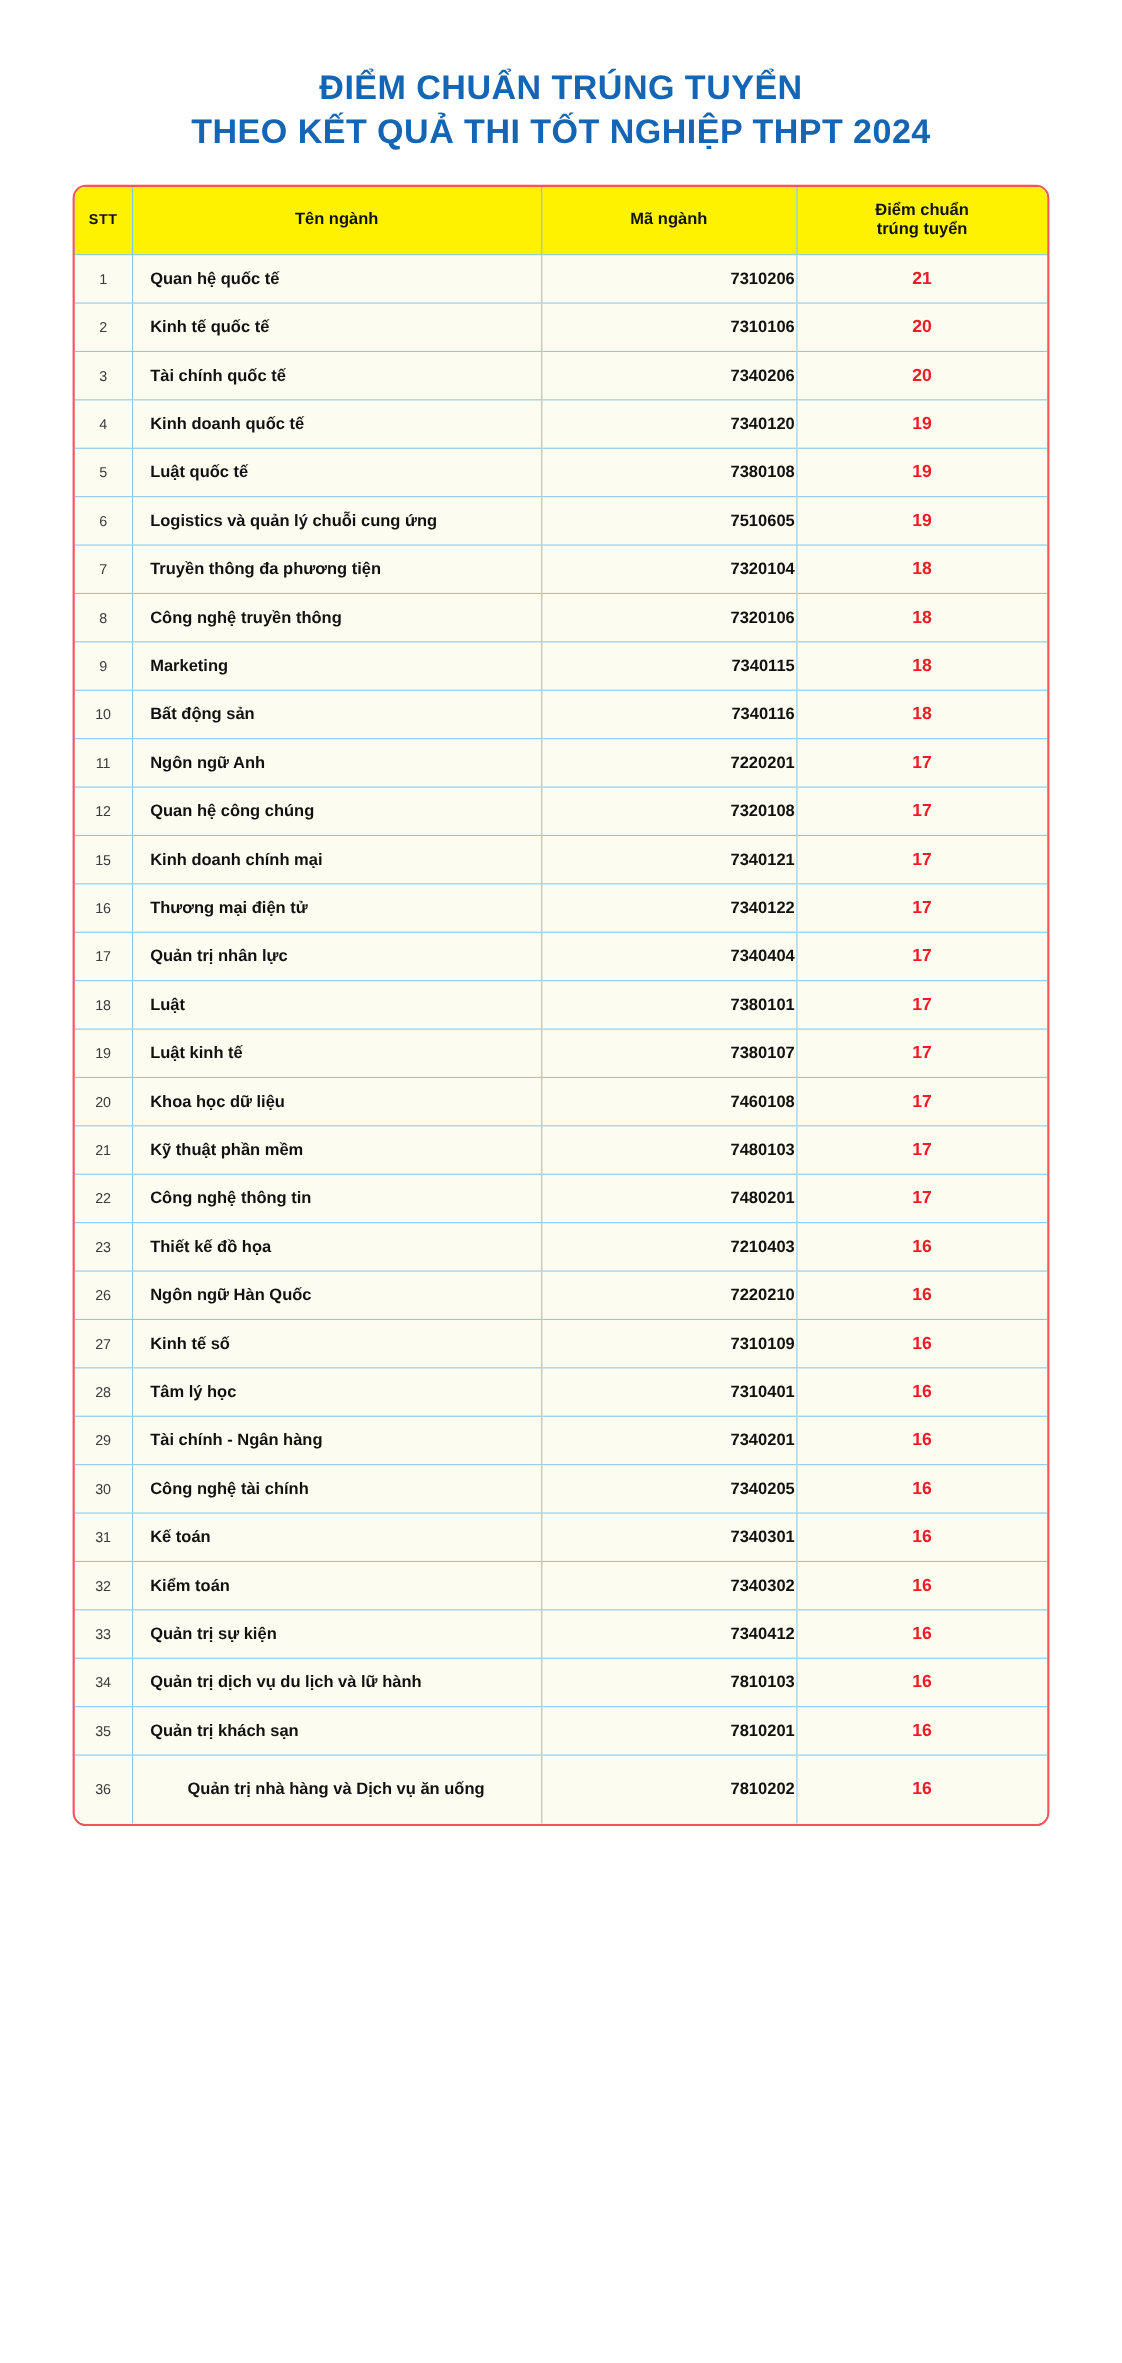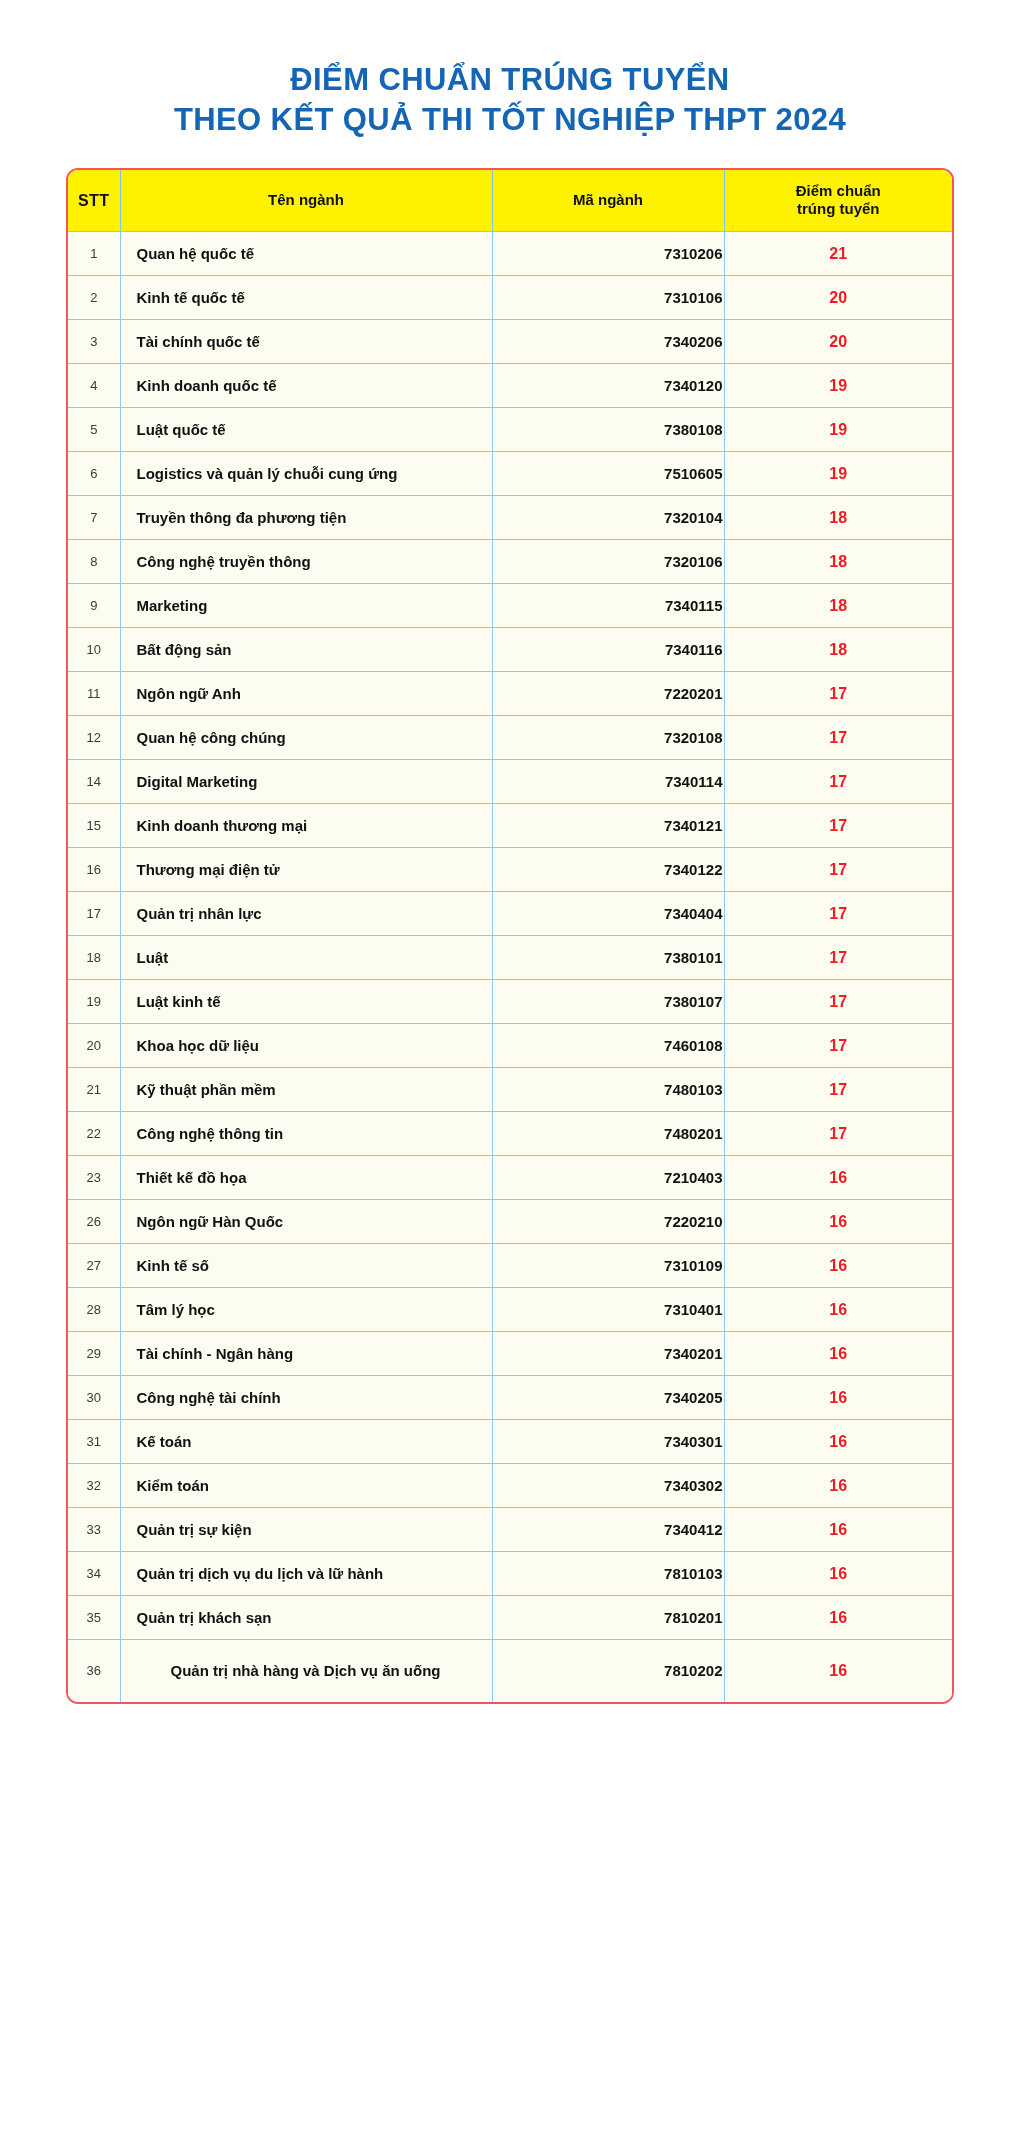--- a/index.html
+++ b/index.html
@@ -58,21 +58,21 @@
     font-weight: bold;
     font-size: 15px;
     padding: 12px 4px;
     border-right: 1px solid #7ec5e8;
     text-align: center;
     vertical-align: middle;
     line-height: 1.22;
     height: 62px;
   }
   thead th:last-child { border-right: none; }
-  thead th.h-stt { font-size: 16px; letter-spacing: 0.5px; }
+  thead th.h-stt { font-size: 13px; letter-spacing: 0.5px; }
 
   tbody td {
     border-top: 1px solid #8dc9ea;
     border-right: 1px solid #8dc9ea;
     height: 44px;
     font-size: 15px;
     color: #141414;
     background: #fdfcf0;
     vertical-align: middle;
   }
@@ -199,28 +199,22 @@
           <td class="cell-code">7220201</td>
           <td class="cell-score">17</td>
         </tr>
         <tr>
           <td class="cell-stt">12</td>
           <td class="cell-name">Quan hệ công chúng</td>
           <td class="cell-code">7320108</td>
           <td class="cell-score">17</td>
         </tr>
         <tr>
-          <td class="cell-stt">14</td>
-          <td class="cell-name">Digital Marketing</td>
-          <td class="cell-code">7340114</td>
-          <td class="cell-score">17</td>
-        </tr>
-        <tr>
           <td class="cell-stt">15</td>
-          <td class="cell-name">Kinh doanh thương mại</td>
+          <td class="cell-name">Kinh doanh chính mại</td>
           <td class="cell-code">7340121</td>
           <td class="cell-score">17</td>
         </tr>
         <tr>
           <td class="cell-stt">16</td>
           <td class="cell-name">Thương mại điện tử</td>
           <td class="cell-code">7340122</td>
           <td class="cell-score">17</td>
         </tr>
         <tr>

